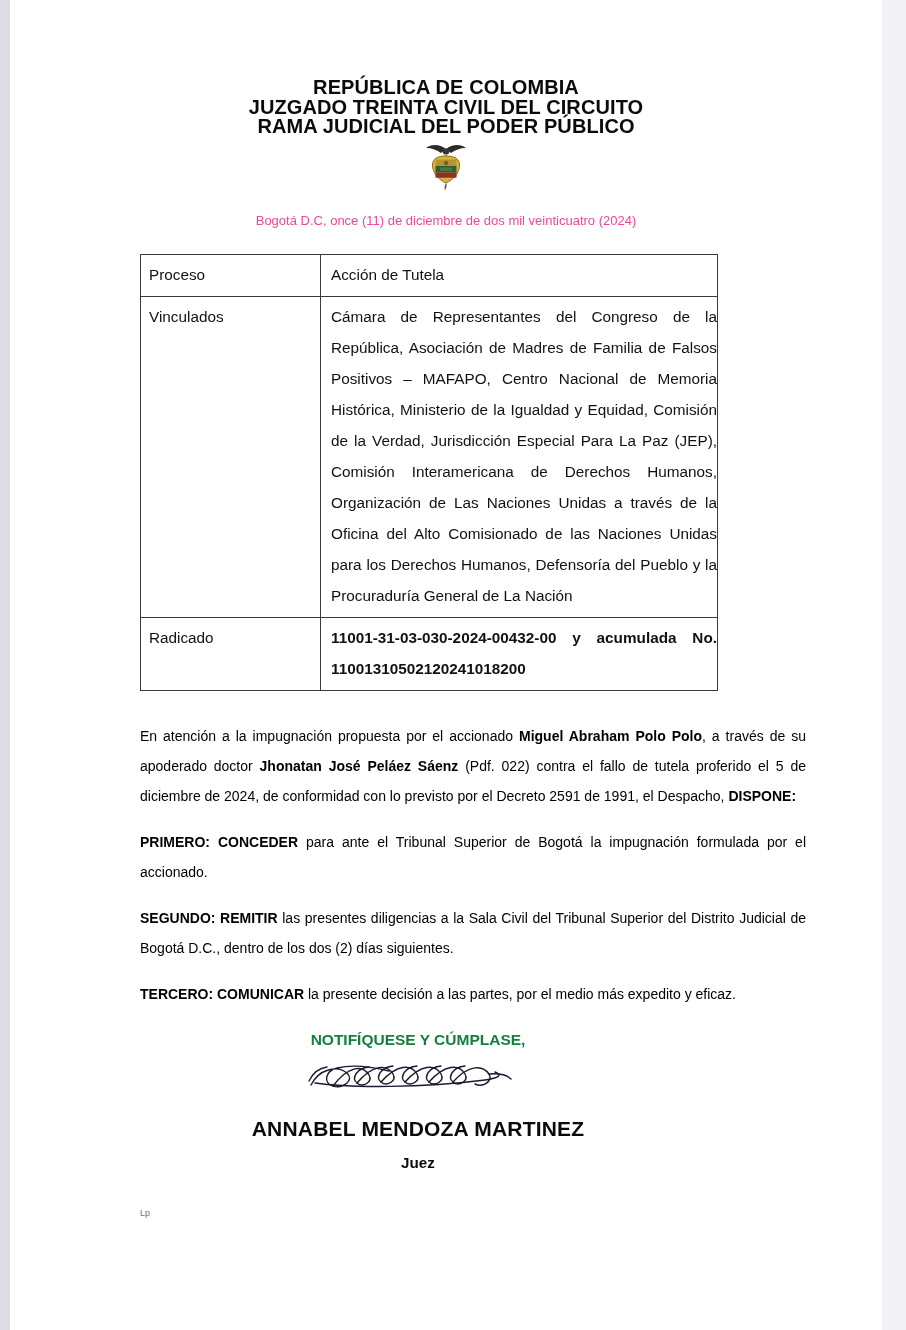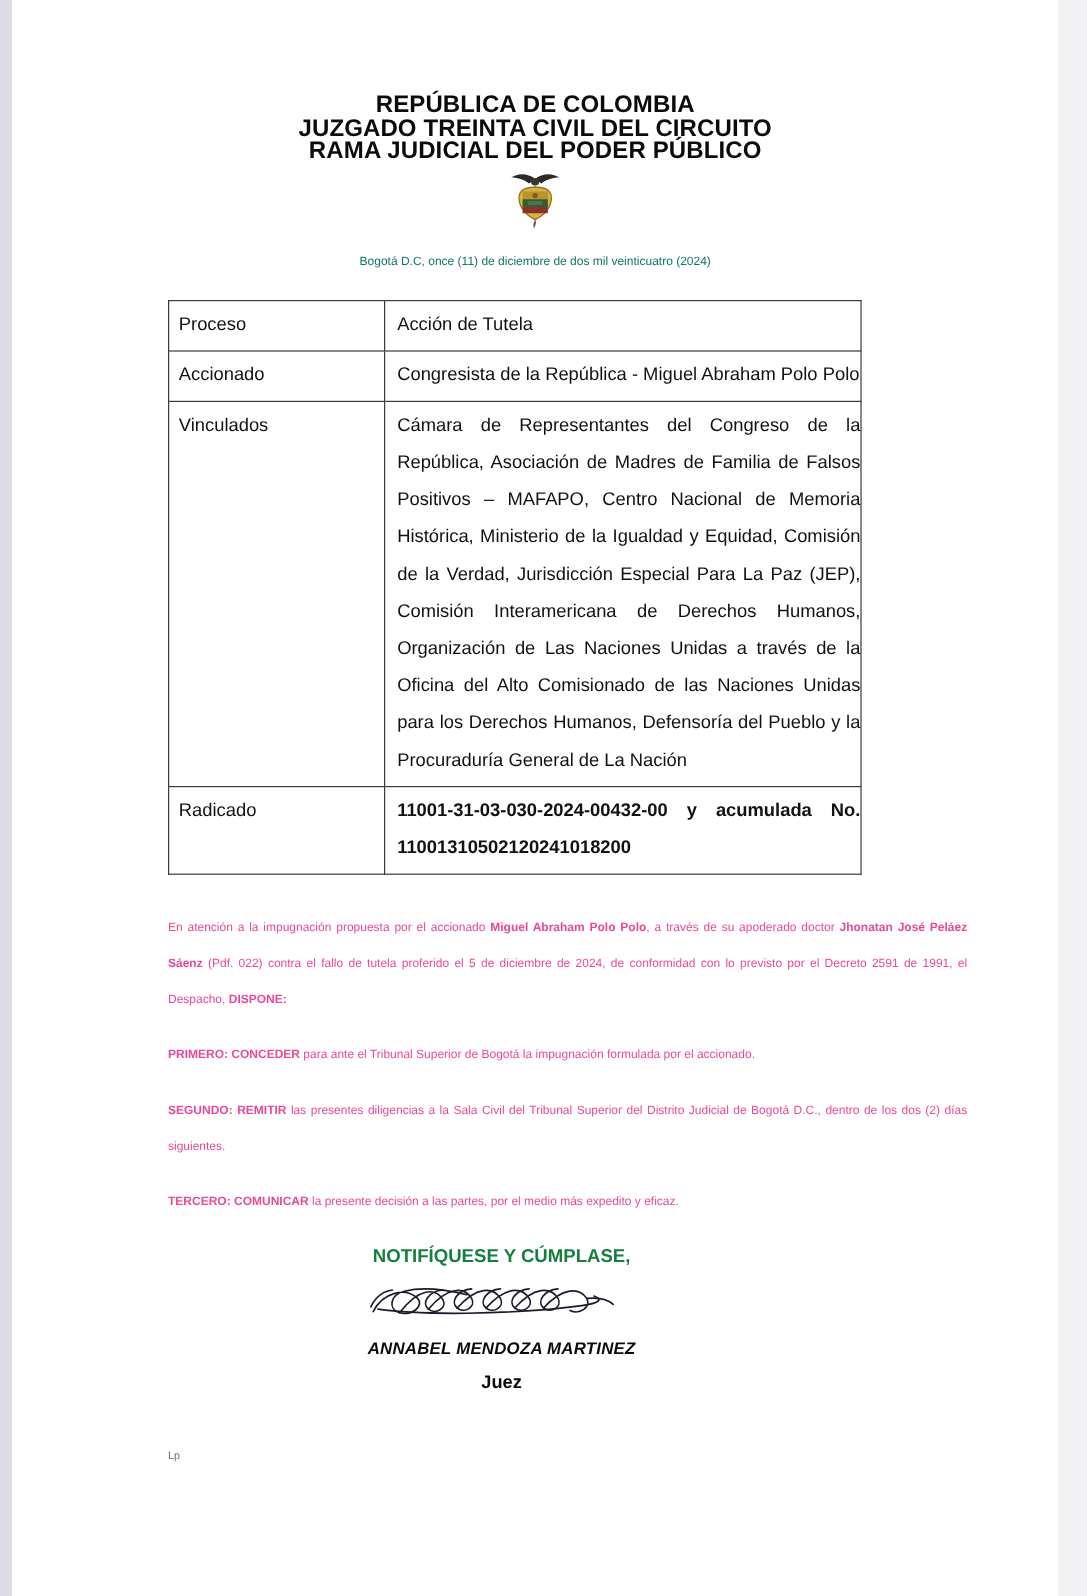--- a/index.html
+++ b/index.html
@@ -55,22 +55,22 @@
   .crest {
     margin: 4px auto 0 auto;
     width: 46px;
     height: 50px;
     position: relative;
   }
 
   
   .date-line {
     text-align: center;
-    font-size: 10px;
-    color: #0f766e;
+    font-size: 13px;
+    color: #ec4899;
     margin-top: 22px;
   }
 
   
   table.info {
     border-collapse: collapse;
     margin: 26px 0 0 130px;
     width: 578px;
     table-layout: fixed;
   }
@@ -95,23 +95,23 @@
   table.info td.v.bold {
     font-weight: bold;
   }
 
   
   .body {
     margin: 30px 76px 0 130px;
   }
   .body p {
     margin: 0 0 16px 0;
-    font-size: 10px;
+    font-size: 14px;
     line-height: 30px;
-    color: #ec4899;
+    color: #000000;
     text-align: justify;
     text-justify: inter-word;
   }
   .body p b { font-weight: bold; }
 
   .center-note {
     text-align: center;
     font-weight: bold;
     font-size: 15.5px;
     margin: 22px 0 0 0;
@@ -121,25 +121,24 @@
 
   
   .sig-wrap {
     margin-top: 6px;
     text-align: center;
     padding-right: 110px;
   }
   .sig-svg { display: block; margin: 0 auto; }
   .sig-name {
     font-weight: bold;
-    font-size: 14px;
+    font-size: 21px;
     letter-spacing: 0.2px;
     color: #0b0b0b;
-    margin-top: 8px;
-    font-style: italic;
+    margin-top: 18px;
   }
   .sig-role {
     font-weight: bold;
     font-size: 15.2px;
     color: #0b0b0b;
     margin-top: 13px;
   }
   .initials {
     position: absolute;
     left: 130px;
@@ -181,24 +180,20 @@
     </div>
   </div>
 
   <div class="date-line">Bogotá D.C, once (11) de diciembre de dos mil veinticuatro (2024)</div>
 
   <table class="info">
     <tbody>
       <tr>
         <td class="k">Proceso</td>
         <td class="v">Acción de Tutela</td>
-      </tr>
-      <tr>
-        <td class="k">Accionado</td>
-        <td class="v">Congresista de la República - Miguel Abraham Polo Polo</td>
       </tr>
       <tr>
         <td class="k">Vinculados</td>
         <td class="v">Cámara de Representantes del Congreso de la República, Asociación de Madres de Familia de Falsos Positivos – MAFAPO, Centro Nacional de Memoria Histórica, Ministerio de la Igualdad y Equidad, Comisión de la Verdad, Jurisdicción Especial Para La Paz (JEP), Comisión Interamericana de Derechos Humanos, Organización de Las Naciones Unidas a través de la Oficina del Alto Comisionado de las Naciones Unidas para los Derechos Humanos, Defensoría del Pueblo y la Procuraduría General de La Nación</td>
       </tr>
       <tr>
         <td class="k">Radicado</td>
         <td class="v bold">11001-31-03-030-2024-00432-00 y acumulada No. 11001310502120241018200</td>
       </tr>
     </tbody>

